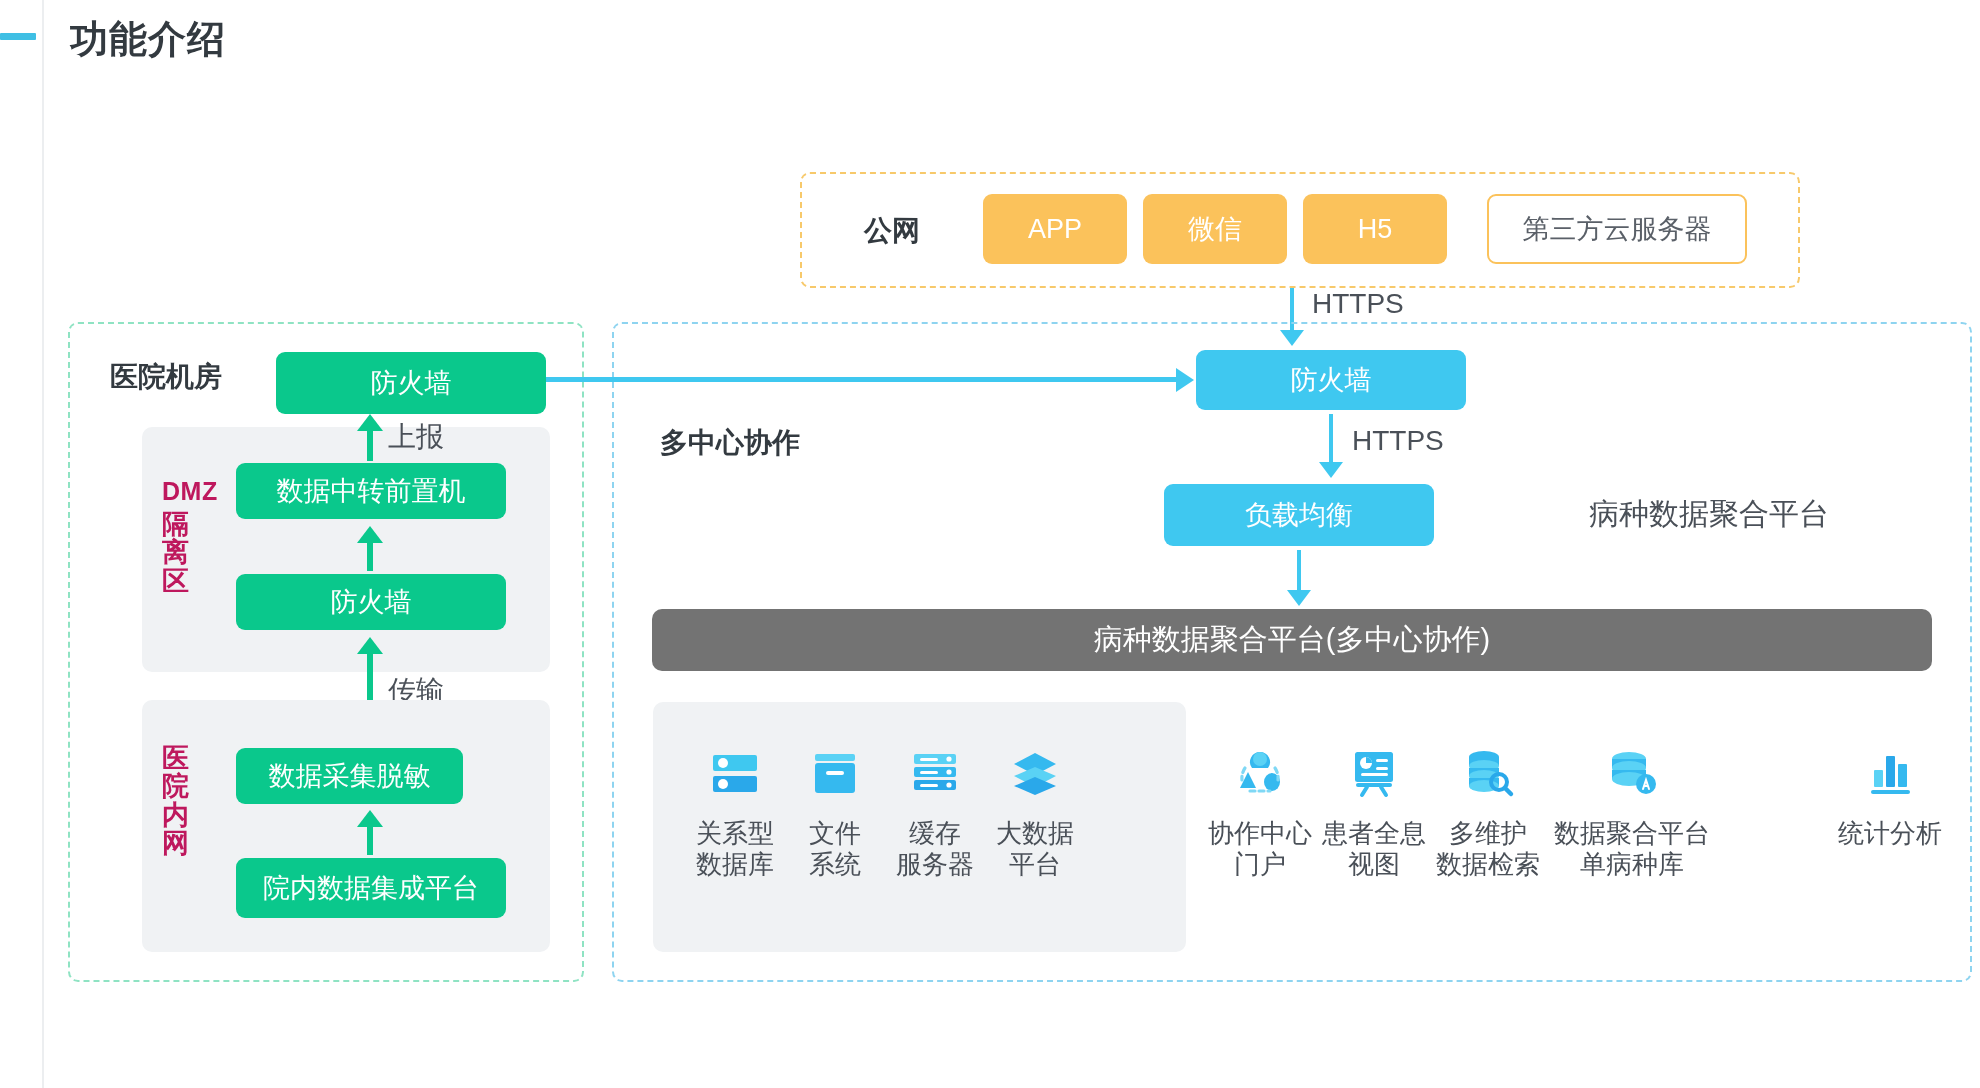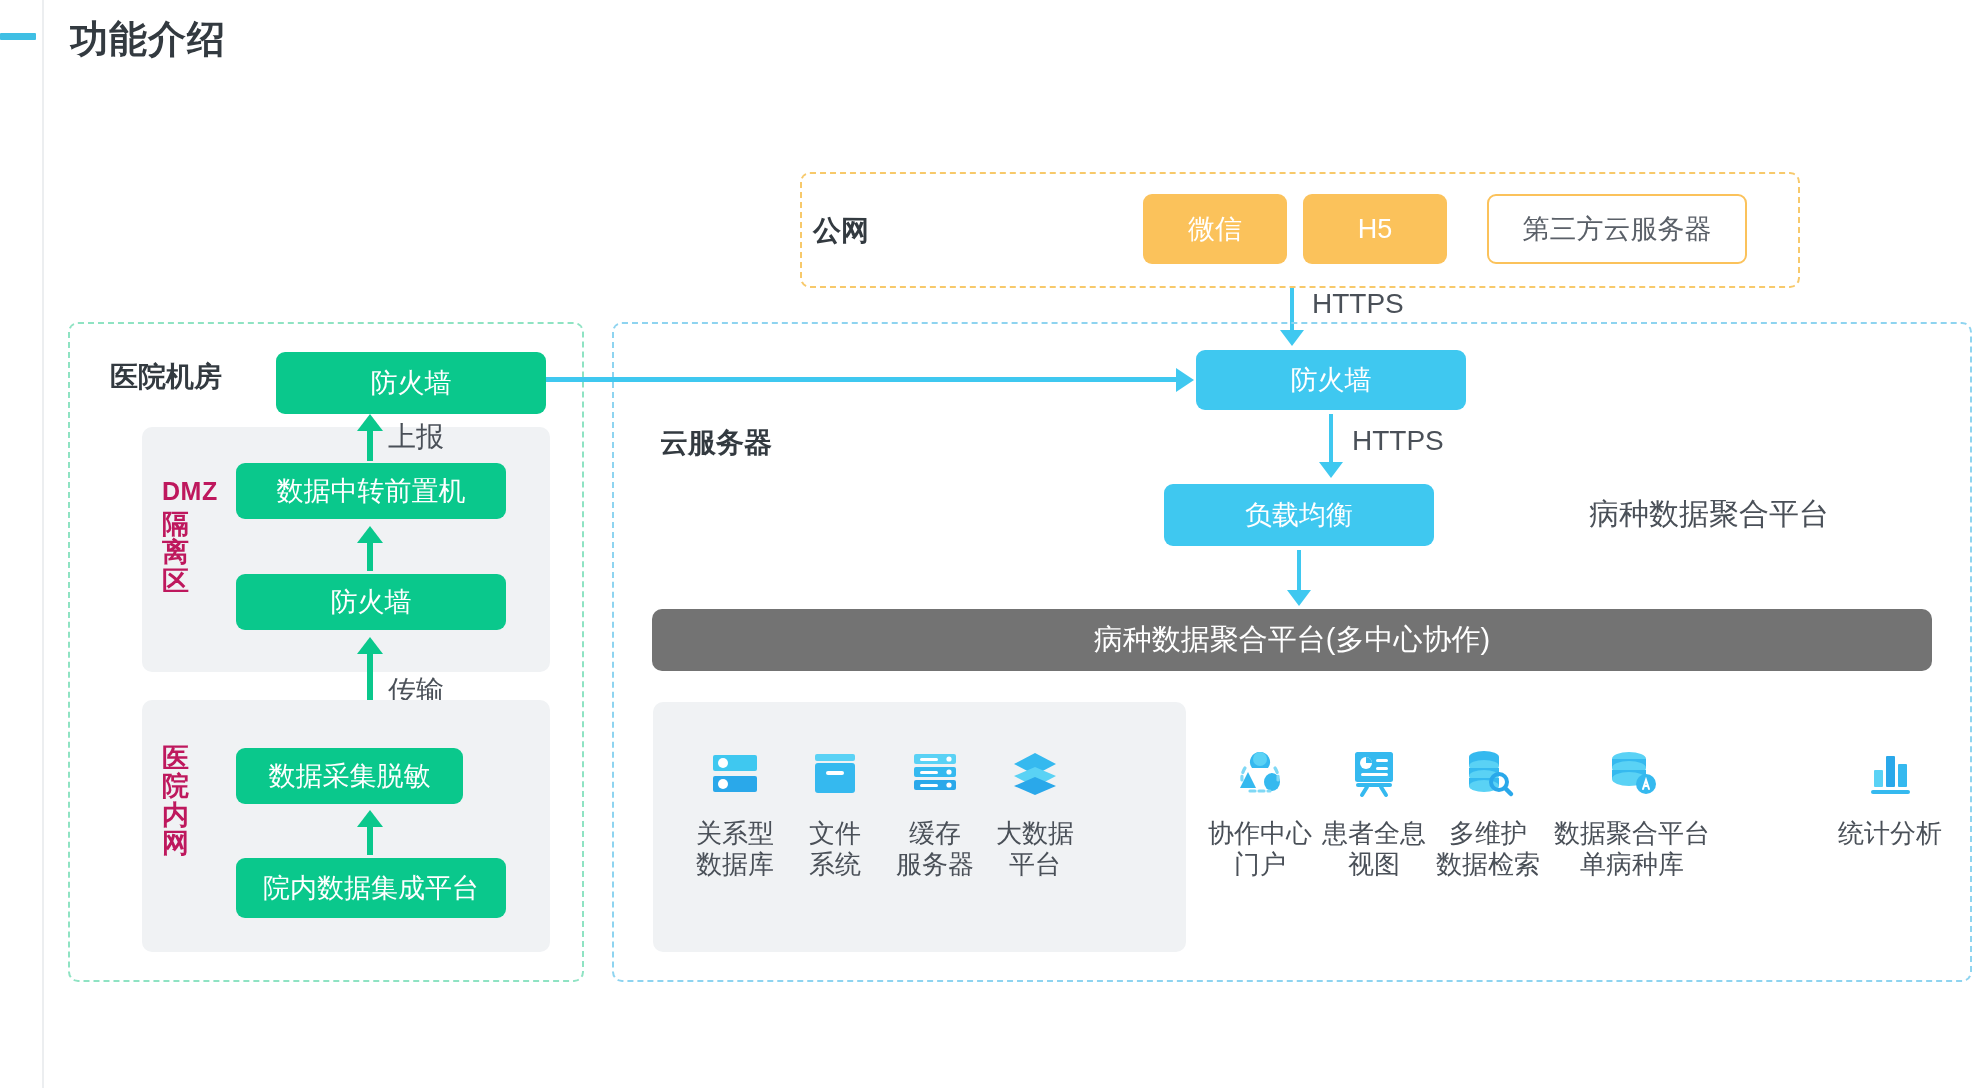--- a/index.html
+++ b/index.html
@@ -83,22 +83,23 @@
 
 <div id="root">
 
   <div class="rail-line"></div>
   <div class="rail-accent"></div>
 
   <div class="page-title">功能介绍</div>
 
   <div class="zone orange" style="left:800px; top:172px; width:1000px; height:116px;"></div>
 
-  <div class="zone-label" style="left:813px; top:212px;">公网</div>
-
+  <div class="zone-label" style="left:864px; top:212px;">公网</div>
+
+  <div class="box orange" style="left:983px; top:194px; width:144px; height:70px;">APP</div>
   <div class="box orange" style="left:1143px; top:194px; width:144px; height:70px;">微信</div>
   <div class="box orange" style="left:1303px; top:194px; width:144px; height:70px;">H5</div>
   <div class="box orange-o" style="left:1487px; top:194px; width:260px; height:70px;">第三方云服务器</div>
 
   <div class="conn" style="left:1290px; top:288px; width:4px; height:46px; background:#3fc8f0;"></div>
   <div class="conn" style="left:1280px; top:330px; width:0; height:0;
               border-left:12px solid transparent; border-right:12px solid transparent;
               border-top:16px solid #3fc8f0;"></div>
   <div class="conn-label" style="left:1312px; top:288px;">HTTPS</div>
 
@@ -143,21 +144,21 @@
   <div class="box green" style="left:236px; top:748px; width:227px; height:56px;">数据采集脱敏</div>
   <div class="box green" style="left:236px; top:858px; width:270px; height:60px;">院内数据集成平台</div>
 
   <div class="conn" style="left:367px; top:821px; width:6px; height:34px; background:#0ac88c;"></div>
   <div class="conn" style="left:357px; top:810px; width:0; height:0;
               border-left:13px solid transparent; border-right:13px solid transparent;
               border-bottom:17px solid #0ac88c;"></div>
 
   <div class="zone blue" style="left:612px; top:322px; width:1360px; height:660px;"></div>
 
-  <div class="zone-label" style="left:660px; top:424px;">云服务器</div>
+  <div class="zone-label" style="left:660px; top:424px;">多中心协作</div>
 
   <div class="conn" style="left:546px; top:377px; width:635px; height:5px; background:#3fc8f0;"></div>
   <div class="conn" style="left:1176px; top:368px; width:0; height:0;
               border-top:12px solid transparent; border-bottom:12px solid transparent;
               border-left:18px solid #3fc8f0;"></div>
 
   <div class="box blue" style="left:1196px; top:350px; width:270px; height:60px;">防火墙</div>
 
   <div class="conn" style="left:1329px; top:414px; width:4px; height:52px; background:#3fc8f0;"></div>
   <div class="conn" style="left:1319px; top:462px; width:0; height:0;

